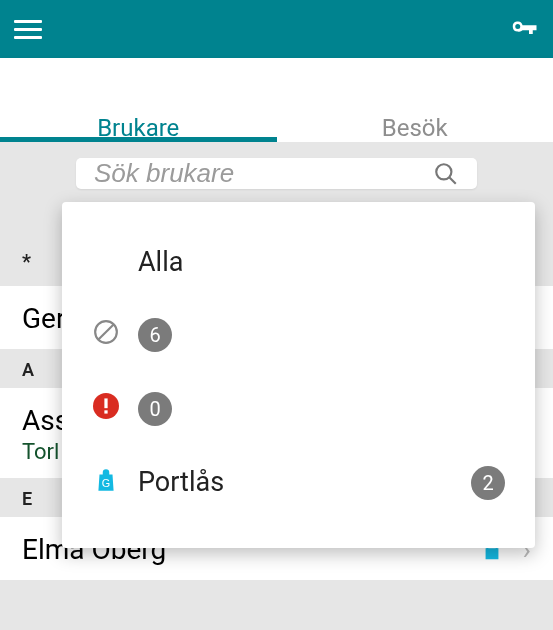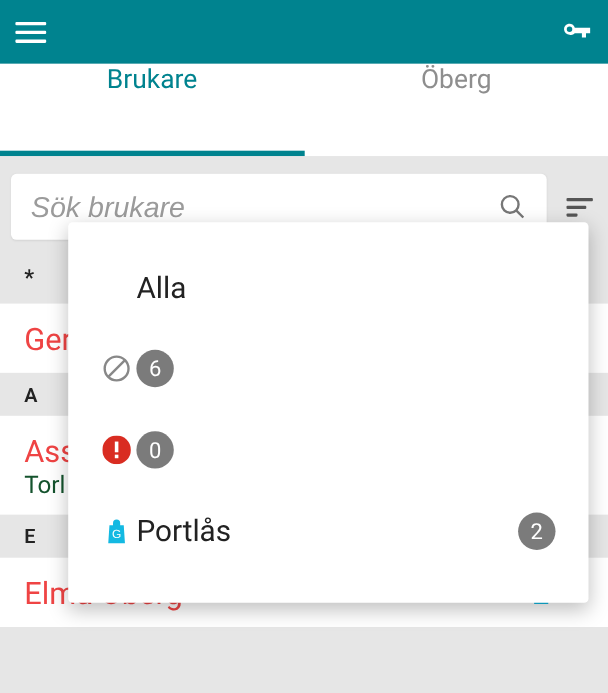--- a/index.html
+++ b/index.html
@@ -42,21 +42,21 @@
     
     .tabs {
       background: #fff;
       height: 84px;
       display: flex;
       box-shadow: 0 2px 6px rgba(0,0,0,.08);
     }
     .tab {
       flex: 1;
       display: flex;
-      align-items: flex-start;
+      align-items: flex-end;
       justify-content: center;
       font-size: 24px;
       cursor: pointer;
       position: relative;
     }
     .tab.active { color: #00838f; }
     .tab.inactive { color: #8e8e8e; }
     .tab.active::after {
       content: '';
       position: absolute;
@@ -73,20 +73,21 @@
       background: #e6e6e6;
       height: calc(100% - 58px - 84px);
     }
 
     
     .search-row {
       display: flex;
       align-items: center;
       padding: 16px 10px 14px 10px;
       gap: 14px;
+      flex-direction: column;
     }
     .search-box {
       flex: 1;
       background: #fff;
       height: 60px;
       border-radius: 5px;
       display: flex;
       align-items: center;
       padding: 0 18px;
       box-shadow: 0 1px 2px rgba(0,0,0,.08);
@@ -127,21 +128,21 @@
     .list-item {
       background: #fff;
       padding: 16px 22px 14px 22px;
       display: flex;
       align-items: center;
       justify-content: space-between;
       cursor: pointer;
     }
     .list-item .primary {
       font-size: 28px;
-      color: #ef4444;
+      color: #000000;
     }
     .list-item .secondary {
       font-size: 22px;
       color: #14532d;
       margin-top: 2px;
     }
     .right-icons {
       display: flex;
       align-items: center;
       gap: 20px;
@@ -155,23 +156,22 @@
       left: 62px;
       right: 18px;
       background: #fff;
       border-radius: 4px;
       box-shadow: 0 6px 18px rgba(0,0,0,.25);
       padding: 24px 0 28px 0;
       z-index: 50;
     }
     .popover-item {
       display: flex;
-      align-items: center;
       padding: 20px 30px;
-      gap: 4px;
+      gap: 18px;
       cursor: pointer;
       font-size: 27px;
       color: #222;
     }
     .popover-item .icon-slot {
       width: 28px;
       height: 28px;
       display: flex;
       align-items: center;
       justify-content: center;
@@ -209,21 +209,21 @@
       <path fill="#fff" d="M7 14a4 4 0 1 1 3.87-5H22v4h-3v3h-3v-3h-5.13A4 4 0 0 1 7 14zm0-6a2 2 0 1 0 0 4 2 2 0 0 0 0-4z"></path>
     </svg>
   </div>
 </div>
 
 <div class="tabs">
   <div class="tab active">
     <span>Brukare</span>
   </div>
   <div class="tab inactive">
-    <span>Öberg</span>
+    <span>Besök</span>
   </div>
 </div>
 
 <div class="content">
 
   <div class="search-row">
     <div class="search-box">
       <input placeholder="Sök brukare" style="">
       <svg width="26" height="26" viewBox="0 0 24 24">
         <circle cx="10" cy="10" r="7" stroke="#777" stroke-width="2" fill="none"></circle>

